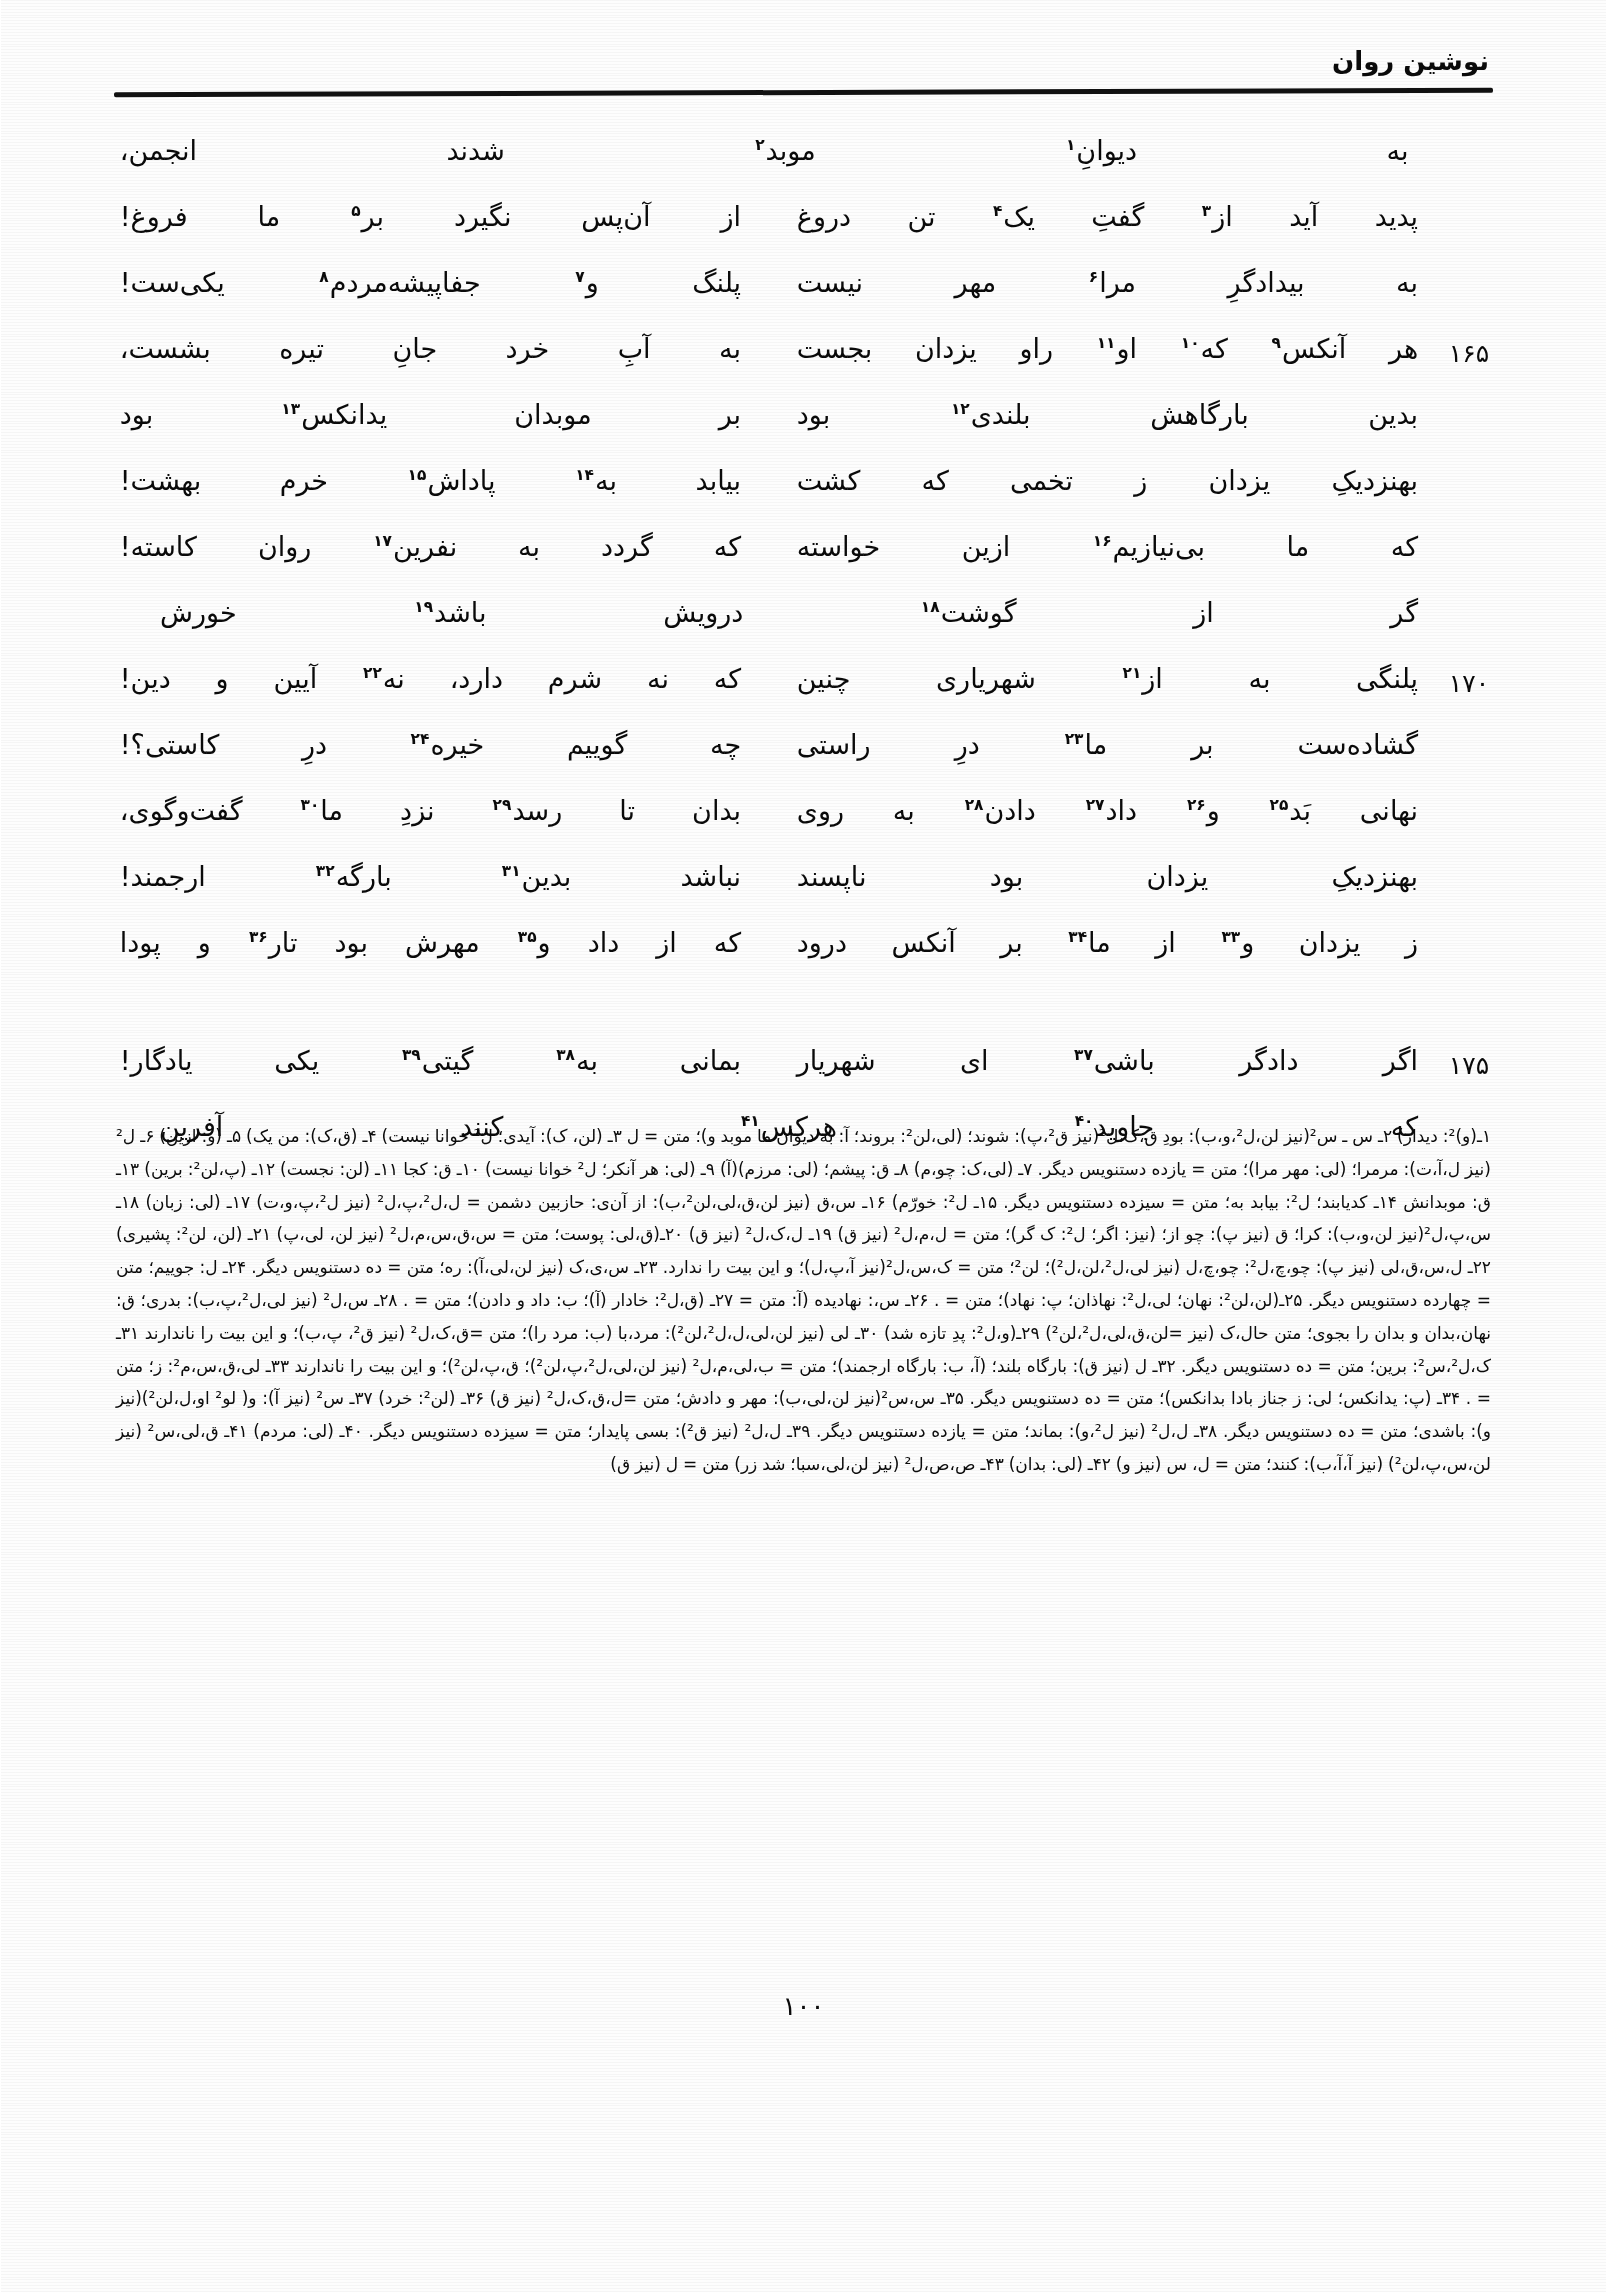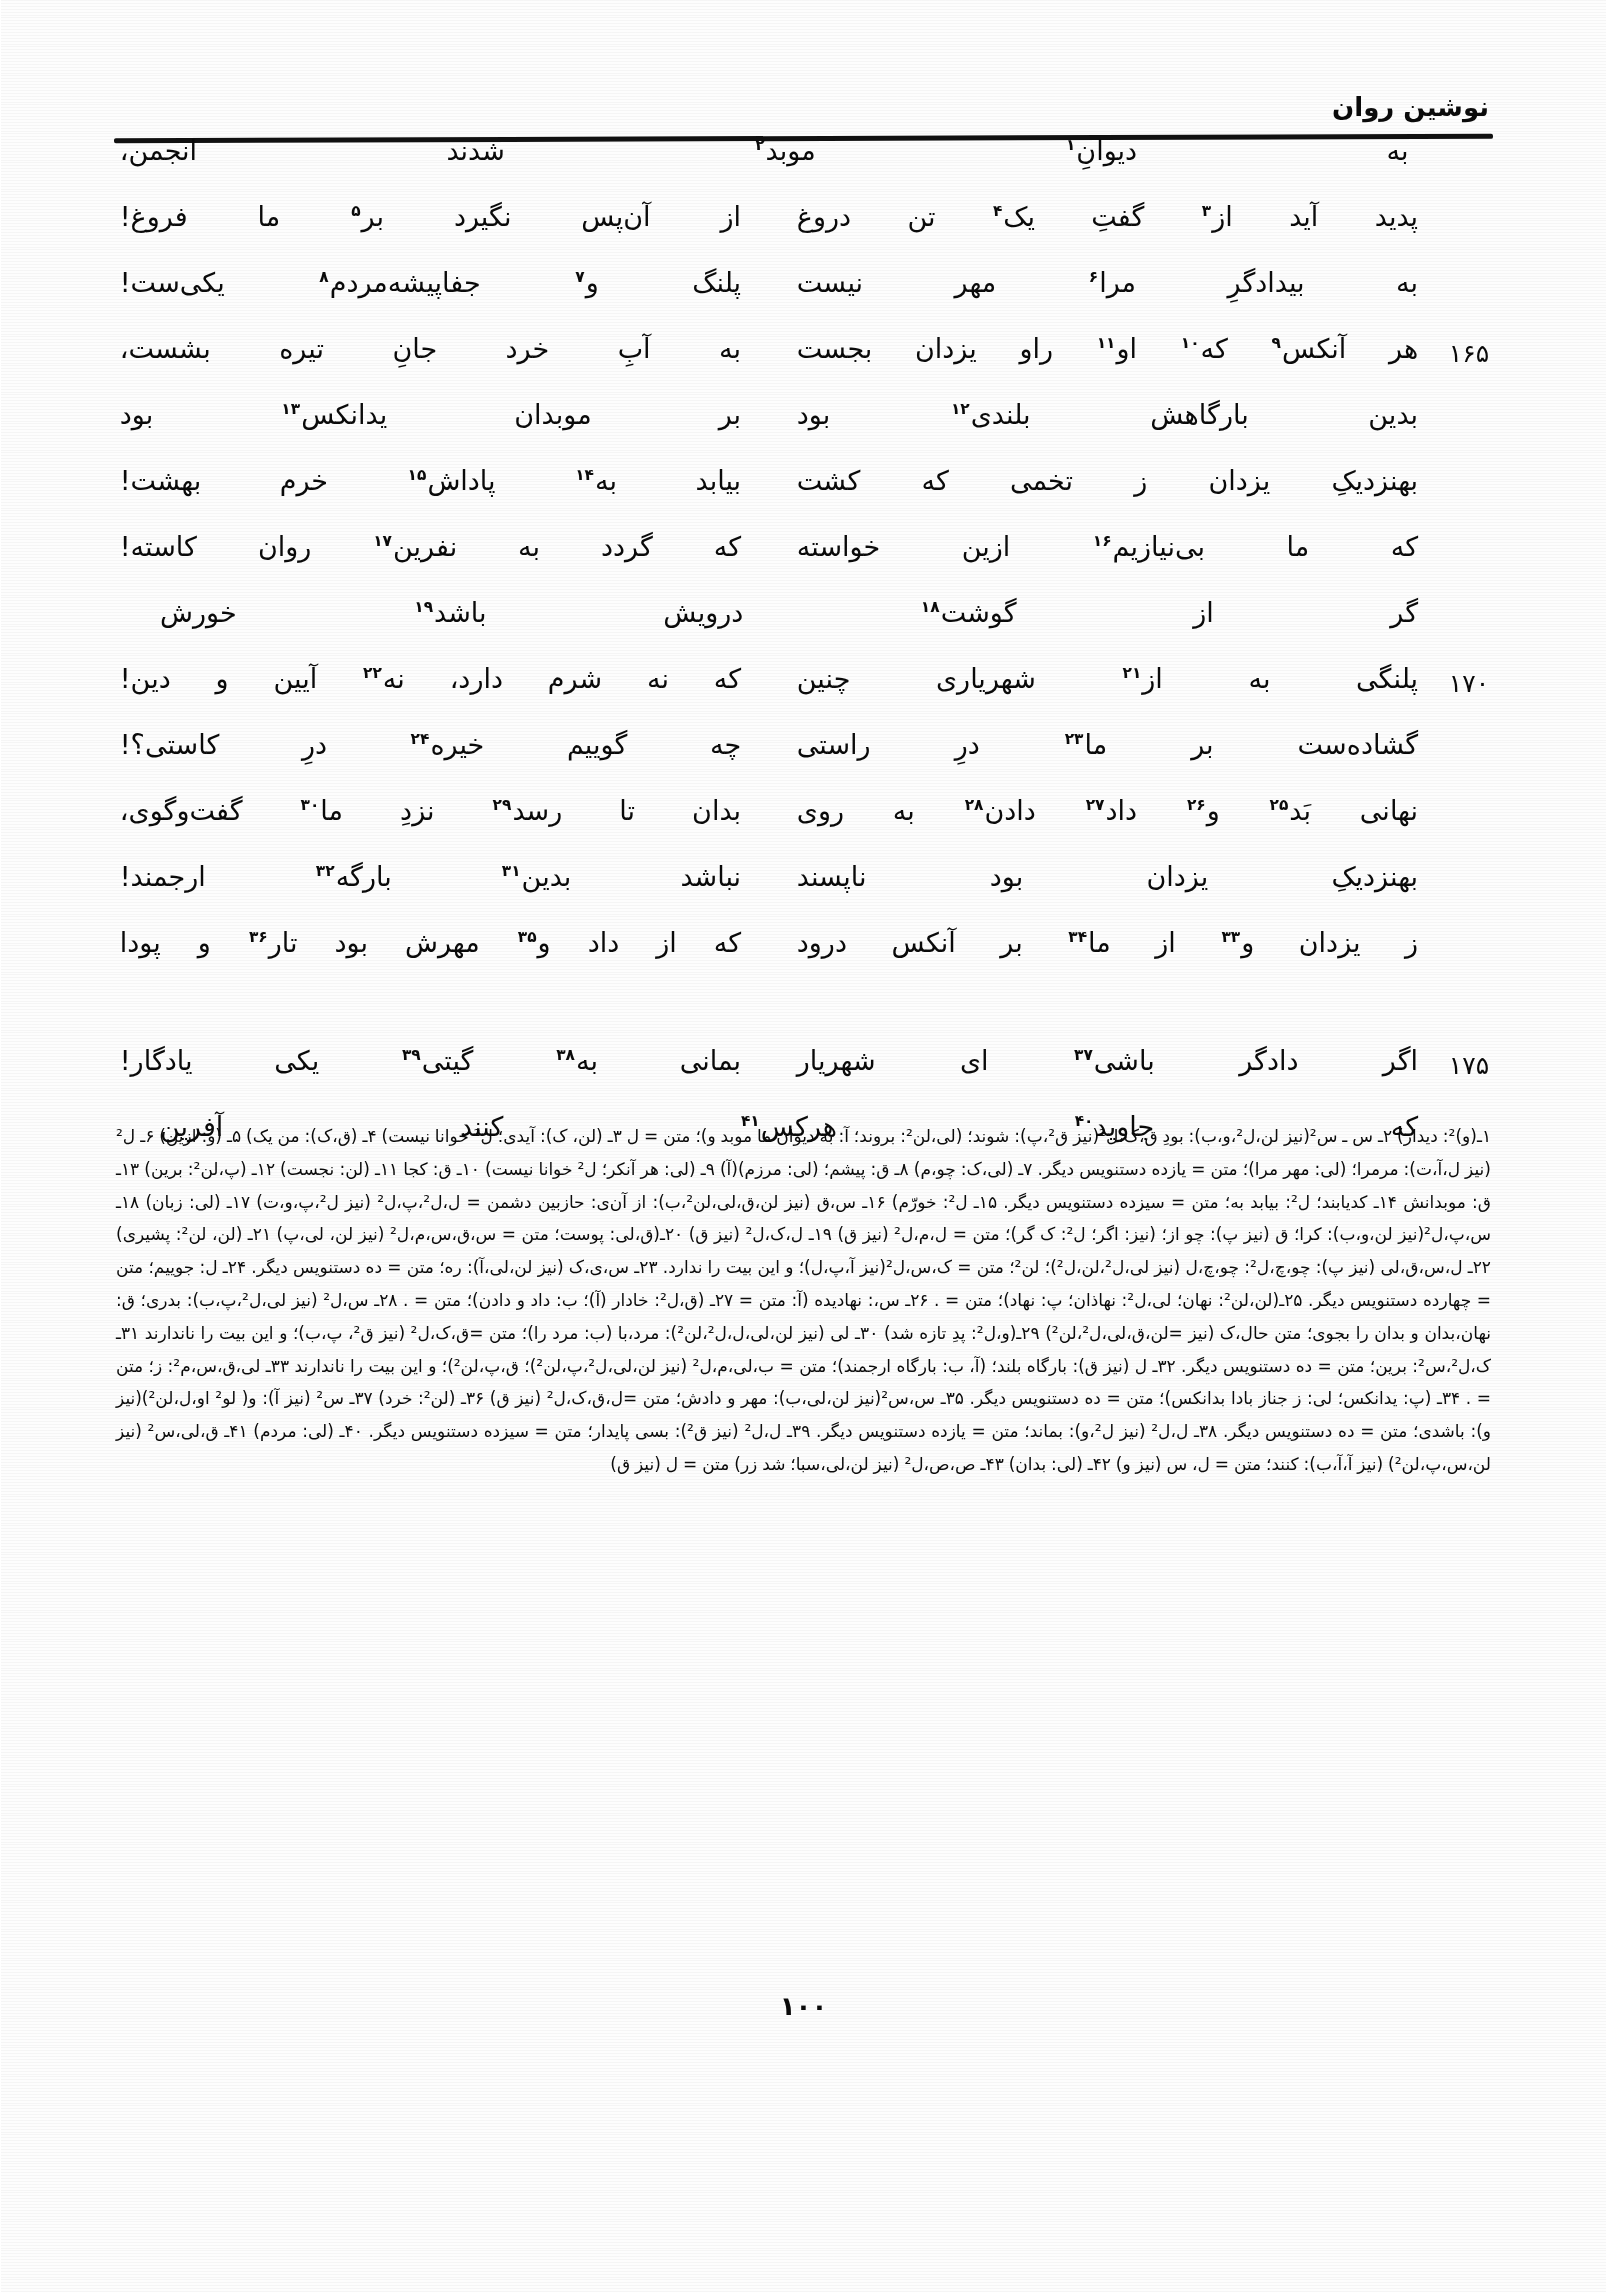--- a/index.html
+++ b/index.html
@@ -15,21 +15,20 @@
   .page{
     position:absolute;inset:0;
     background:#fdfdfd;
   }
 
   
   .runhead{
     position:absolute;
     top:44px;left:0;right:0;
     height:64px;
-    margin-top:46px;
   }
   .runhead-title{
     position:absolute;
     right:118px;top:1.9px;
     font-size:26px;
     font-weight:bold;
     letter-spacing:-1px;
     white-space:nowrap;
   }
   .runhead-rule{
@@ -114,21 +113,21 @@
   }
   .apparatus .entry{display:inline;}
 
   
   .folio{
     position:absolute;
     left:0;right:0;
     top:1991px;
     text-align:center;
     font-size:26px;
-    font-weight:bold;
+    font-weight:normal;
     letter-spacing:1.9px;
   }
 
   
   .grain{
     position:absolute;inset:0;
     pointer-events:none;
     opacity:.035;
     background:
       repeating-linear-gradient(0deg, rgba(0,0,0,.9) 0 1px, transparent 1px 2.9px);

